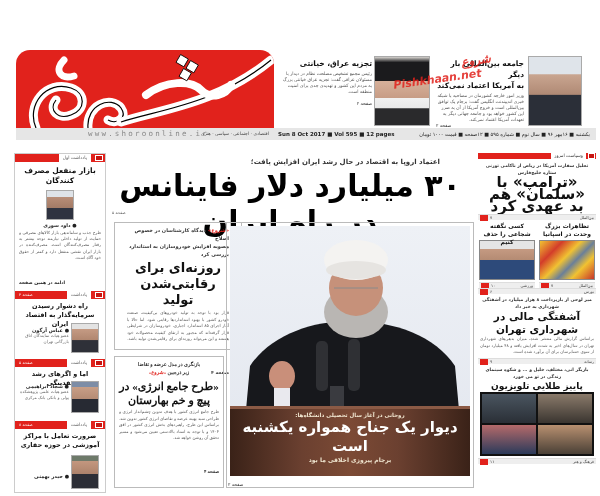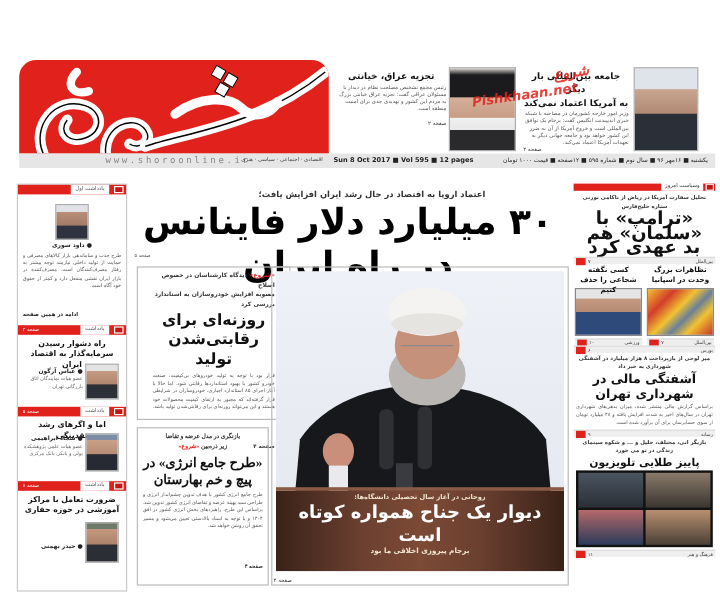--- a/index.html
+++ b/index.html
@@ -1,20 +1,20 @@
 <!DOCTYPE html>
 <html><head>
 <meta charset="utf-8">
 <style>
   * { box-sizing: border-box; margin: 0; padding: 0; }
   html, body { width: 600px; height: 496px; overflow: hidden; background: #ffffff; }
   body { font-family: "DejaVu Sans", sans-serif; color: #111; position: relative; direction: ltr; }
   .abs { position: absolute; }
   .rtl { direction: rtl; text-align: right; }
-  .center { text-align: center; }
+  .center { text-align: right; }
 
   
   .masthead { left: 16px; top: 50px; width: 258px; height: 78px; background: #e1221c; border-radius: 14px 14px 0 0; overflow: hidden; }
   .masthead svg { position: absolute; left: 0; top: 0; }
   .tagline { position: absolute; right: 12px; top: 57px; color: #fff; font-size: 10px; font-style: italic; font-family: "DejaVu Serif", serif; direction: rtl; }
   .urlbar { left: 16px; top: 128px; width: 580px; height: 12px; background: #e6e6e6; }
   .url { position: absolute; left: 72px; top: 0; font-size: 7.5px; letter-spacing: 2.2px; color: #888; line-height: 12px; font-family: "DejaVu Sans Mono", monospace; }
   .sections { position: absolute; left: 185px; top: 0; font-size: 4.5px; color: #444; line-height: 12px; direction: rtl; }
   .issue-en { position: absolute; left: 262px; top: 0; font-size: 5.5px; color: #222; line-height: 12px; font-weight: bold; }
   .issue-fa { position: absolute; right: 6px; top: 0; font-size: 5px; color: #222; line-height: 12px; direction: rtl; }
@@ -124,20 +124,21 @@
 <div class="abs kicker center rtl">اعتماد اروپا به اقتصاد در حال رشد ایران افزایش یافت؛</div>
 <div class="abs headline">۳۰ میلیارد دلار فاینانس در راه ایران</div>
 <div class="abs hl-page">صفحه ۵</div>
 
 <div class="abs lcol">
   <div class="col-tag">
     <span class="tag-label">یادداشت اول</span>
     <span class="tag-num"></span>
   </div>
   <div style="padding:4px 4px 2px 4px;">
+    <div class="lc-title">بازار منفعل مصرف کنندگان</div>
     <div style="width:28px; height:30px; margin:4px auto 2px; background:linear-gradient(#dfe3e8 0%, #dfe3e8 20%, #b98e78 21%, #a37b66 60%, #2f3340 61%); border:1px solid #aaa;"></div>
     <div class="lc-name">● داود سوری</div>
     <div class="lc-body" style="height:50px; overflow:hidden; margin-top:2px;">طرح جذب و ساماندهی بازار کالاهای مصرفی و حمایت از تولید داخلی نیازمند توجه بیشتر به رفتار مصرف‌کنندگان است. مصرف‌کننده در بازار ایران نقشی منفعل دارد و کمتر از حقوق خود آگاه است.</div>
     <div class="lc-cont rtl" style="text-align:left;">ادامه در همین صفحه</div>
   </div>
 
   <div class="col-tag" style="margin-top:4px;">
     <span class="tag-label">یادداشت</span>
     <span class="tag-num"></span>
     <span class="tag-page">صفحه ۲</span>
@@ -214,21 +215,21 @@
     <line x1="104" y1="62" x2="148" y2="62" stroke="#8a8a8a" stroke-width="1"></line>
 
     <rect x="86" y="115" width="12" height="50" rx="5" fill="#2f3034"></rect>
     <rect x="118" y="113" width="12" height="52" rx="5" fill="#2f3034"></rect>
     <rect x="100" y="160" width="14" height="50" fill="#3a3b40"></rect>
   </svg>
   
   <div style="position:absolute; left:0; top:180px; width:240px; height:70px; background:linear-gradient(90deg,#3a2218,#6b4030 30%,#7c4a35 50%,#6b4030 70%,#3a2218); border-top:3px solid #8b5a45;"></div>
   <div style="position:absolute; left:0; top:186px; width:240px; text-align:center; direction:rtl;">
     <div class="caption-kicker">روحانی در آغاز سال تحصیلی دانشگاه‌ها:</div>
-    <div class="caption-title">دیوار یک جناح همواره کوتاه است</div>
+    <div class="caption-title">دیوار یک جناح همواره یکشنبه است</div>
     <div class="caption-sub">برجام پیروزی اخلاقی ما بود</div>
   </div>
 </div>
 <div class="abs page-ref" style="left:228px; top:482px;">صفحه ۲</div>
 
 <div class="abs rcol">
   <div class="r-head-bar">
     <span class="lbl">وسیاست‌ امروز</span>
     <span class="ic"></span>
   </div>

